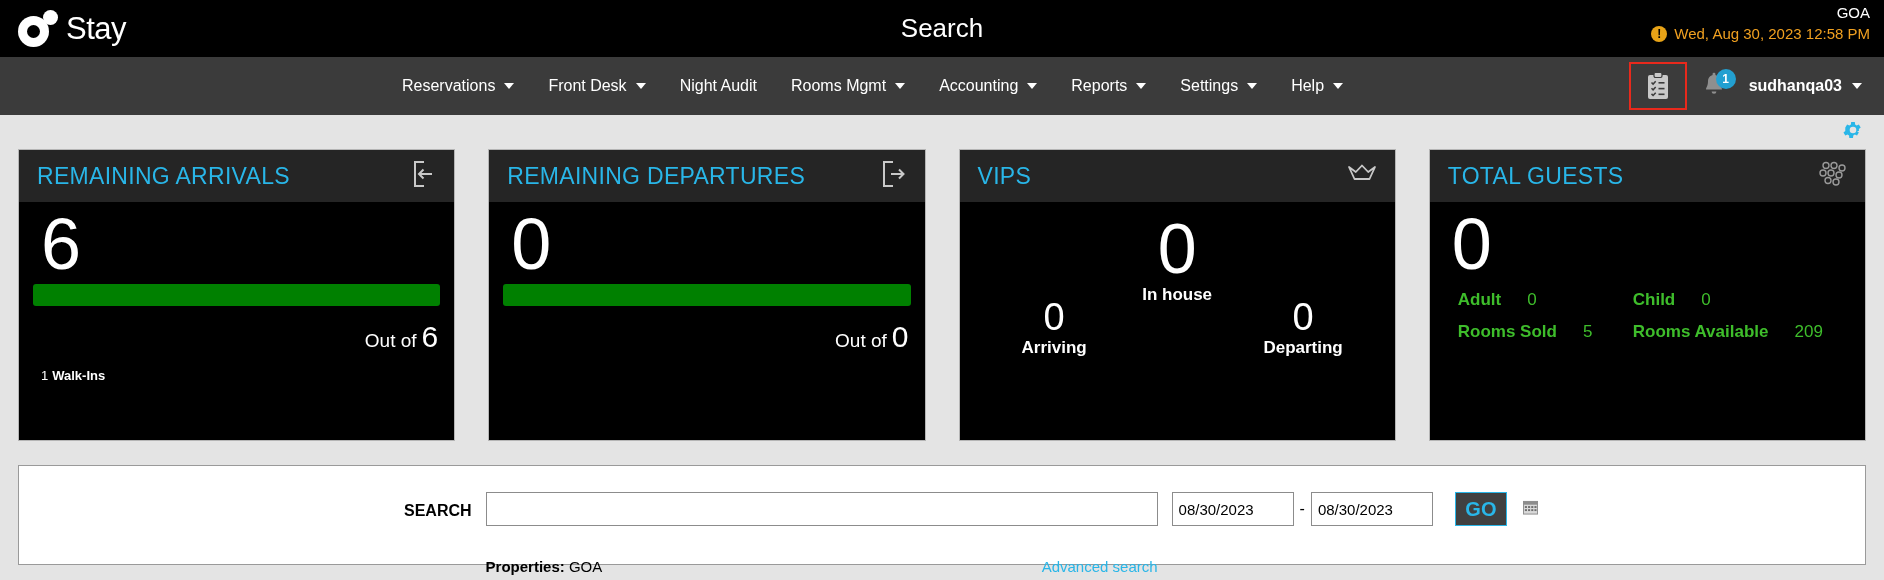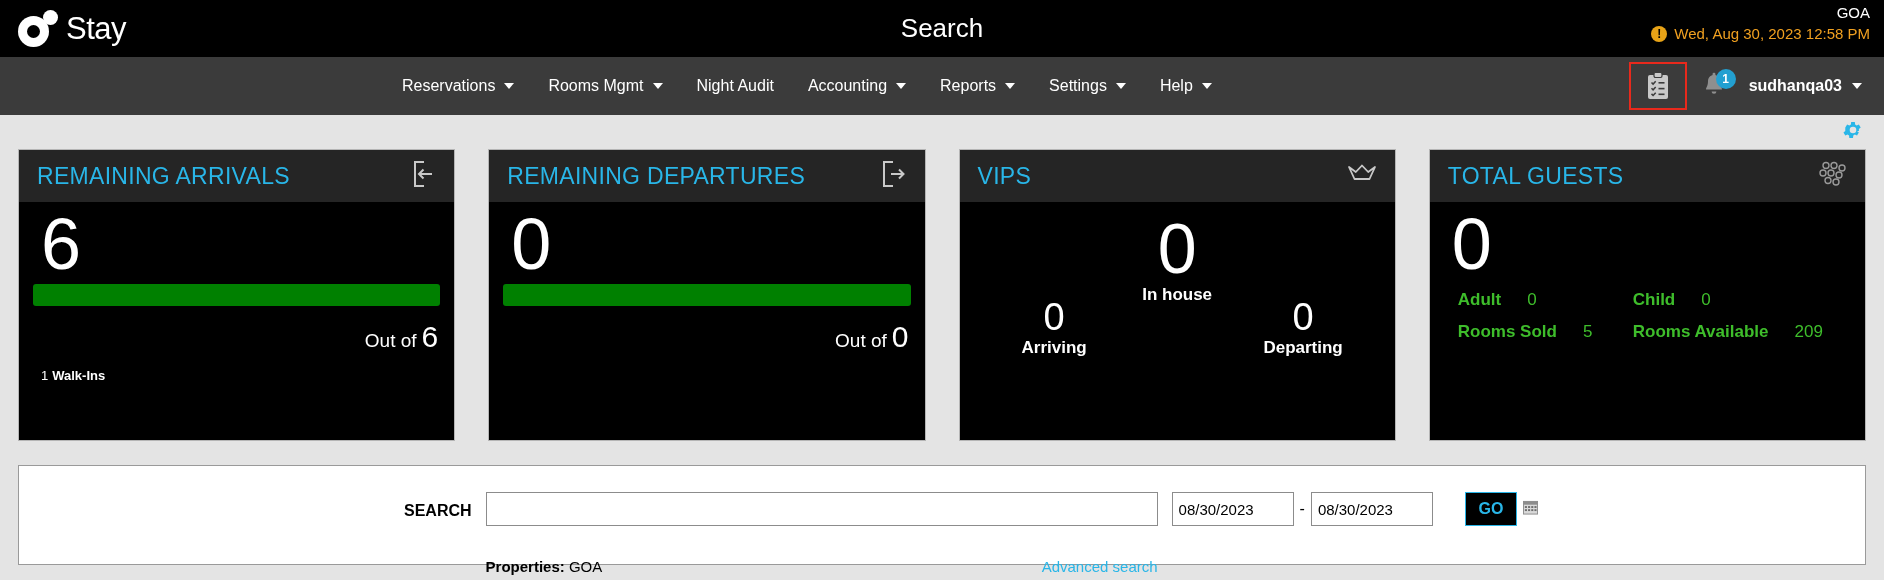--- a/index.html
+++ b/index.html
@@ -224,25 +224,25 @@
     border: 1px solid #8c8c8c; background: #fff;
     padding: 0 6px; gap: 6px;
   }
   .date-val {
     font-size: 15px; color: #000; flex: 1;
     border: none; outline: none; background: transparent;
     font-family: "Liberation Sans", sans-serif;
   }
   .dash { font-size: 16px; color: #000; padding: 0 6px; line-height: 34px; }
   .go-btn {
-    width: 52px; height: 34px; background: #000000;
+    width: 52px; height: 34px; background: #404040;
     border: 1px solid #29b6e8; color: #29b6e8;
-    font-size: 16px; font-weight: bold; cursor: pointer;
+    font-size: 20px; font-weight: bold; cursor: pointer;
     font-family: "Liberation Sans", sans-serif;
-    margin-left: 32px;
+    margin-left: 22px;
   }
   .dates-wrap { display: flex; align-items: center; padding-top: 0; }
 </style>
 </head>
 <body>
 
 <div class="topbar">
   <div class="logo-wrap">
     <span class="logo-mark">
       <span class="ring"></span>
@@ -260,25 +260,29 @@
   </div>
 </div>
 
 <div class="navbar">
   <div class="nav-items">
     <div class="nav-item">
       <span>Reservations</span>
       <span class="caret"></span>
     </div>
     <div class="nav-item">
+      <span>Front Desk</span>
+      <span class="caret"></span>
+    </div>
+    <div class="nav-item">
+      <span>Night Audit</span>
+    </div>
+    <div class="nav-item">
       <span>Rooms Mgmt</span>
       <span class="caret"></span>
-    </div>
-    <div class="nav-item">
-      <span>Night Audit</span>
     </div>
     <div class="nav-item">
       <span>Accounting</span>
       <span class="caret"></span>
     </div>
     <div class="nav-item">
       <span>Reports</span>
       <span class="caret"></span>
     </div>
     <div class="nav-item">

